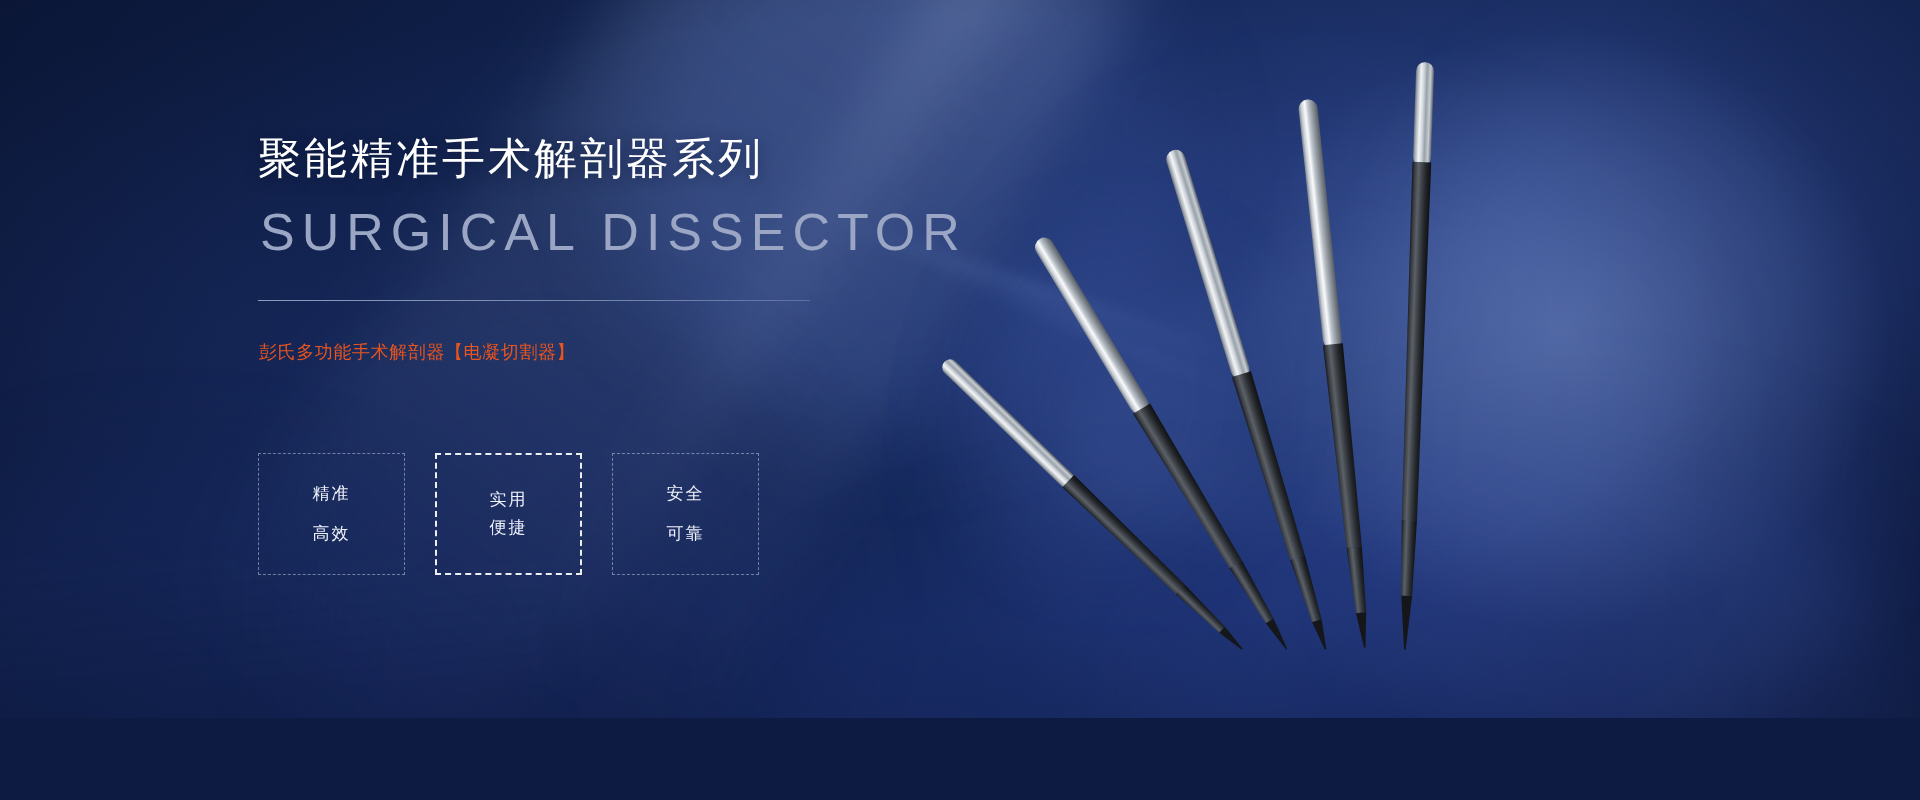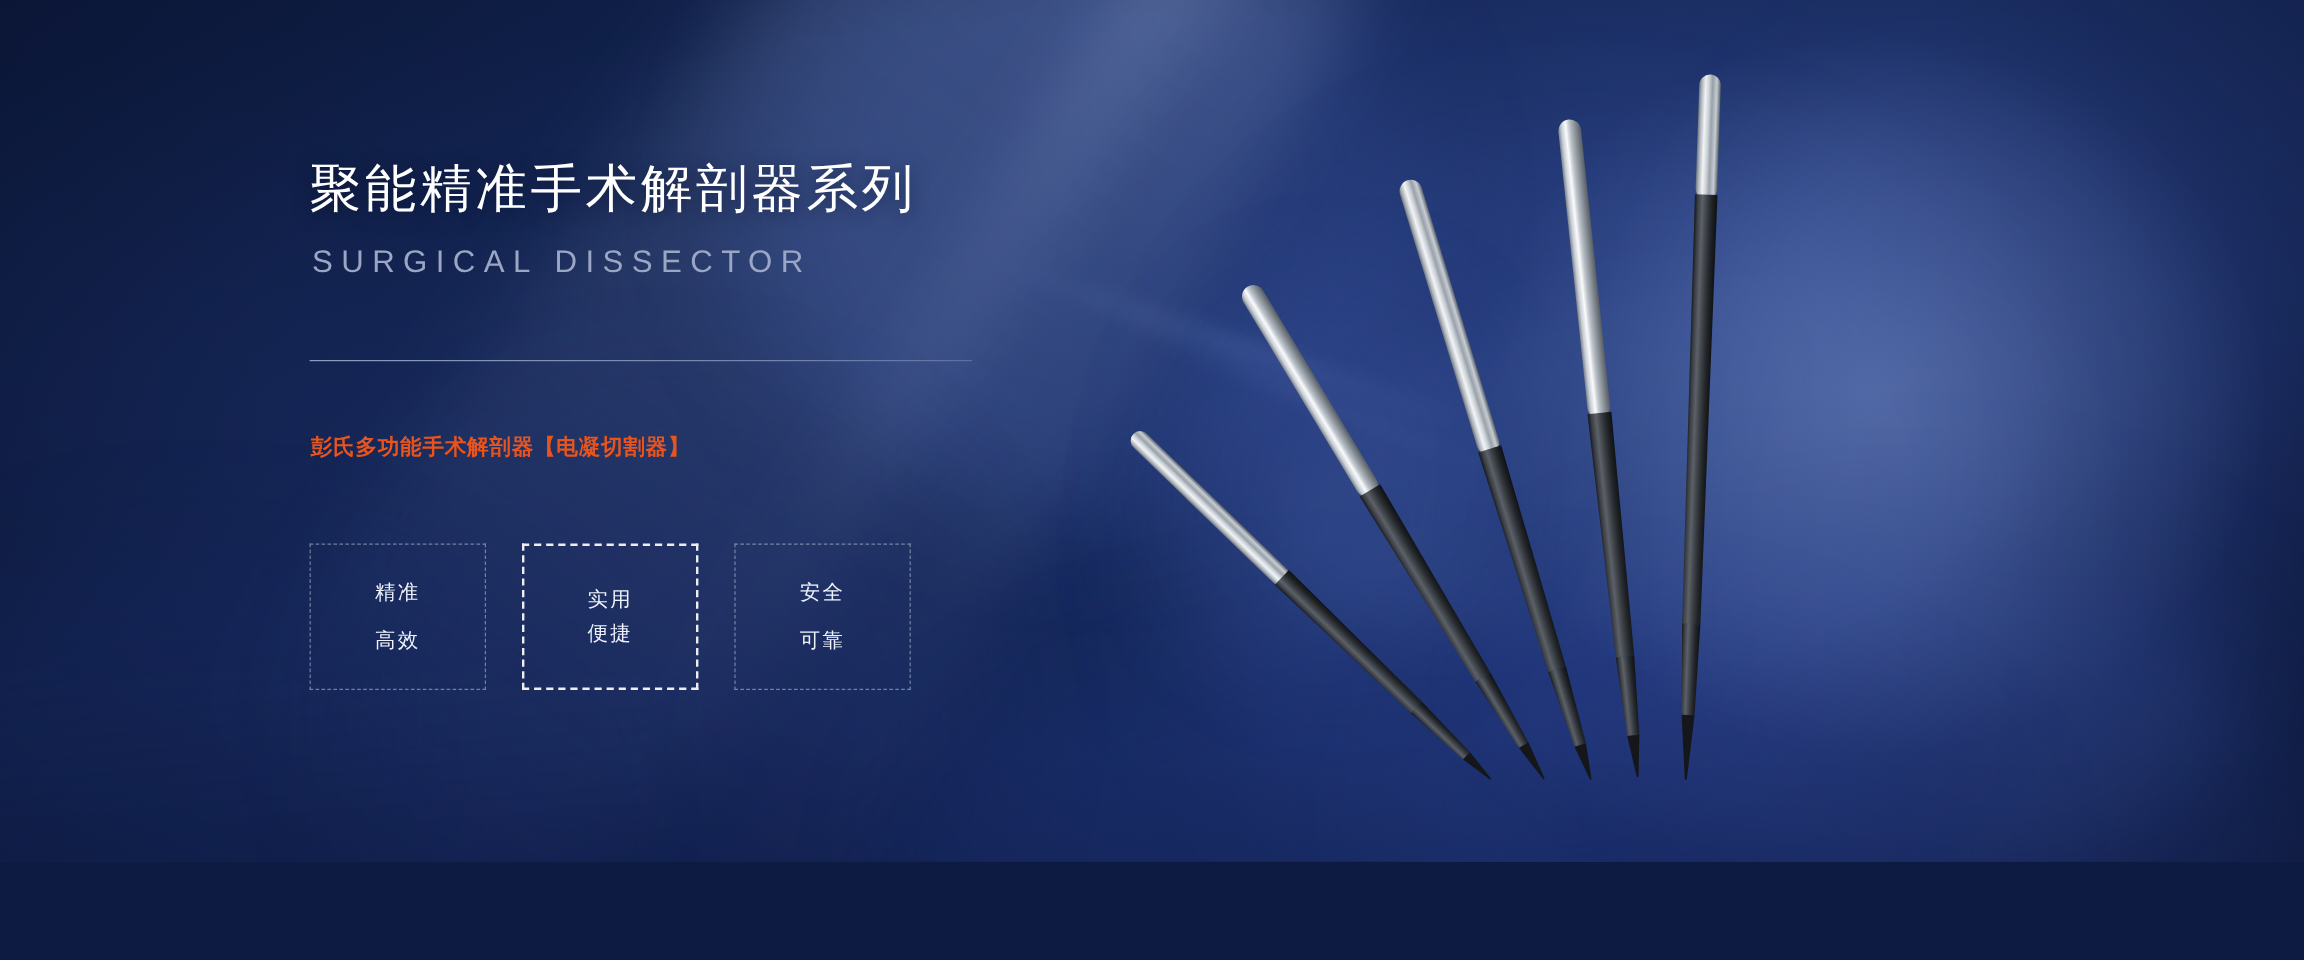--- a/index.html
+++ b/index.html
@@ -85,32 +85,32 @@
   .content{ position:absolute; left:258px; top:0; width:760px; height:800px; }
 
   .title-cn{
     position:absolute; top:133px; left:0;
     font-size:43px; line-height:1.18; letter-spacing:3px;
     color:#ffffff; font-weight:400; white-space:nowrap;
     text-shadow:0 2px 14px rgba(5,14,40,.55);
   }
   .title-en{
     position:absolute; top:204px; left:2px;
-    font-size:26px; line-height:1.1; letter-spacing:7px;
+    font-size:52px; line-height:1.1; letter-spacing:7px;
     color:#9aa6c4; font-weight:300; white-space:nowrap;
   }
   .rule{
     position:absolute; top:300px; left:0;
     width:552px; height:1px;
     background:linear-gradient(90deg, rgba(176,192,226,.78), rgba(176,192,226,.55) 70%, rgba(176,192,226,.30));
   }
   .subtitle{
     position:absolute; top:340px; left:1px;
-    font-size:18px; letter-spacing:.6px; font-weight:700;
-    color:#e8541e; white-space:nowrap;margin-top:20px;
+    font-size:18px; letter-spacing:.6px; font-weight:400;
+    color:#e8541e; white-space:nowrap;
   }
 
   
   .features{ position:absolute; top:453px; left:0; display:flex; }
   .feature{
     width:147px; height:122px;
     margin-right:30px;
     display:flex; flex-direction:column;
     align-items:center; justify-content:center;
     color:#eef2fb; font-size:17px; line-height:1.65; letter-spacing:2px;

